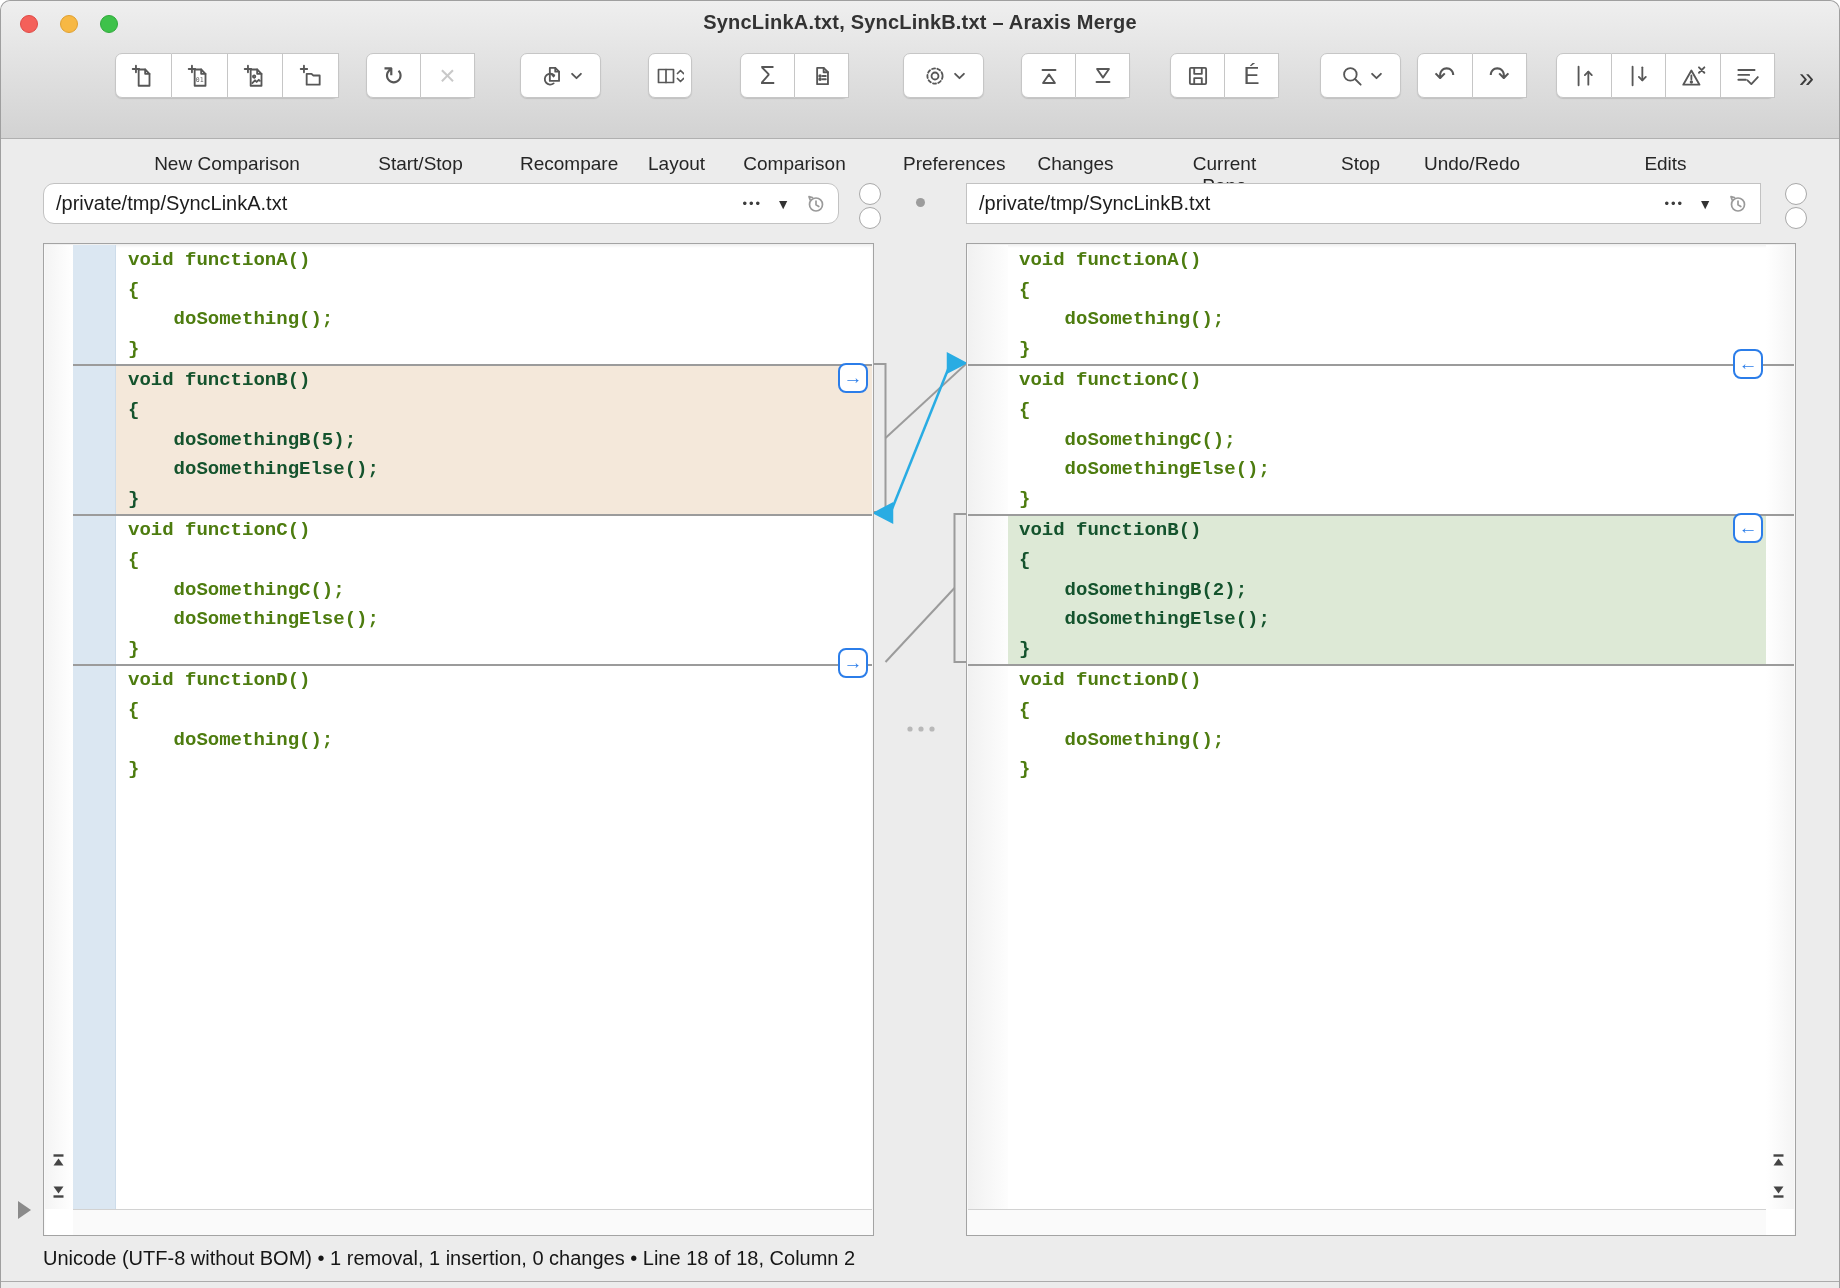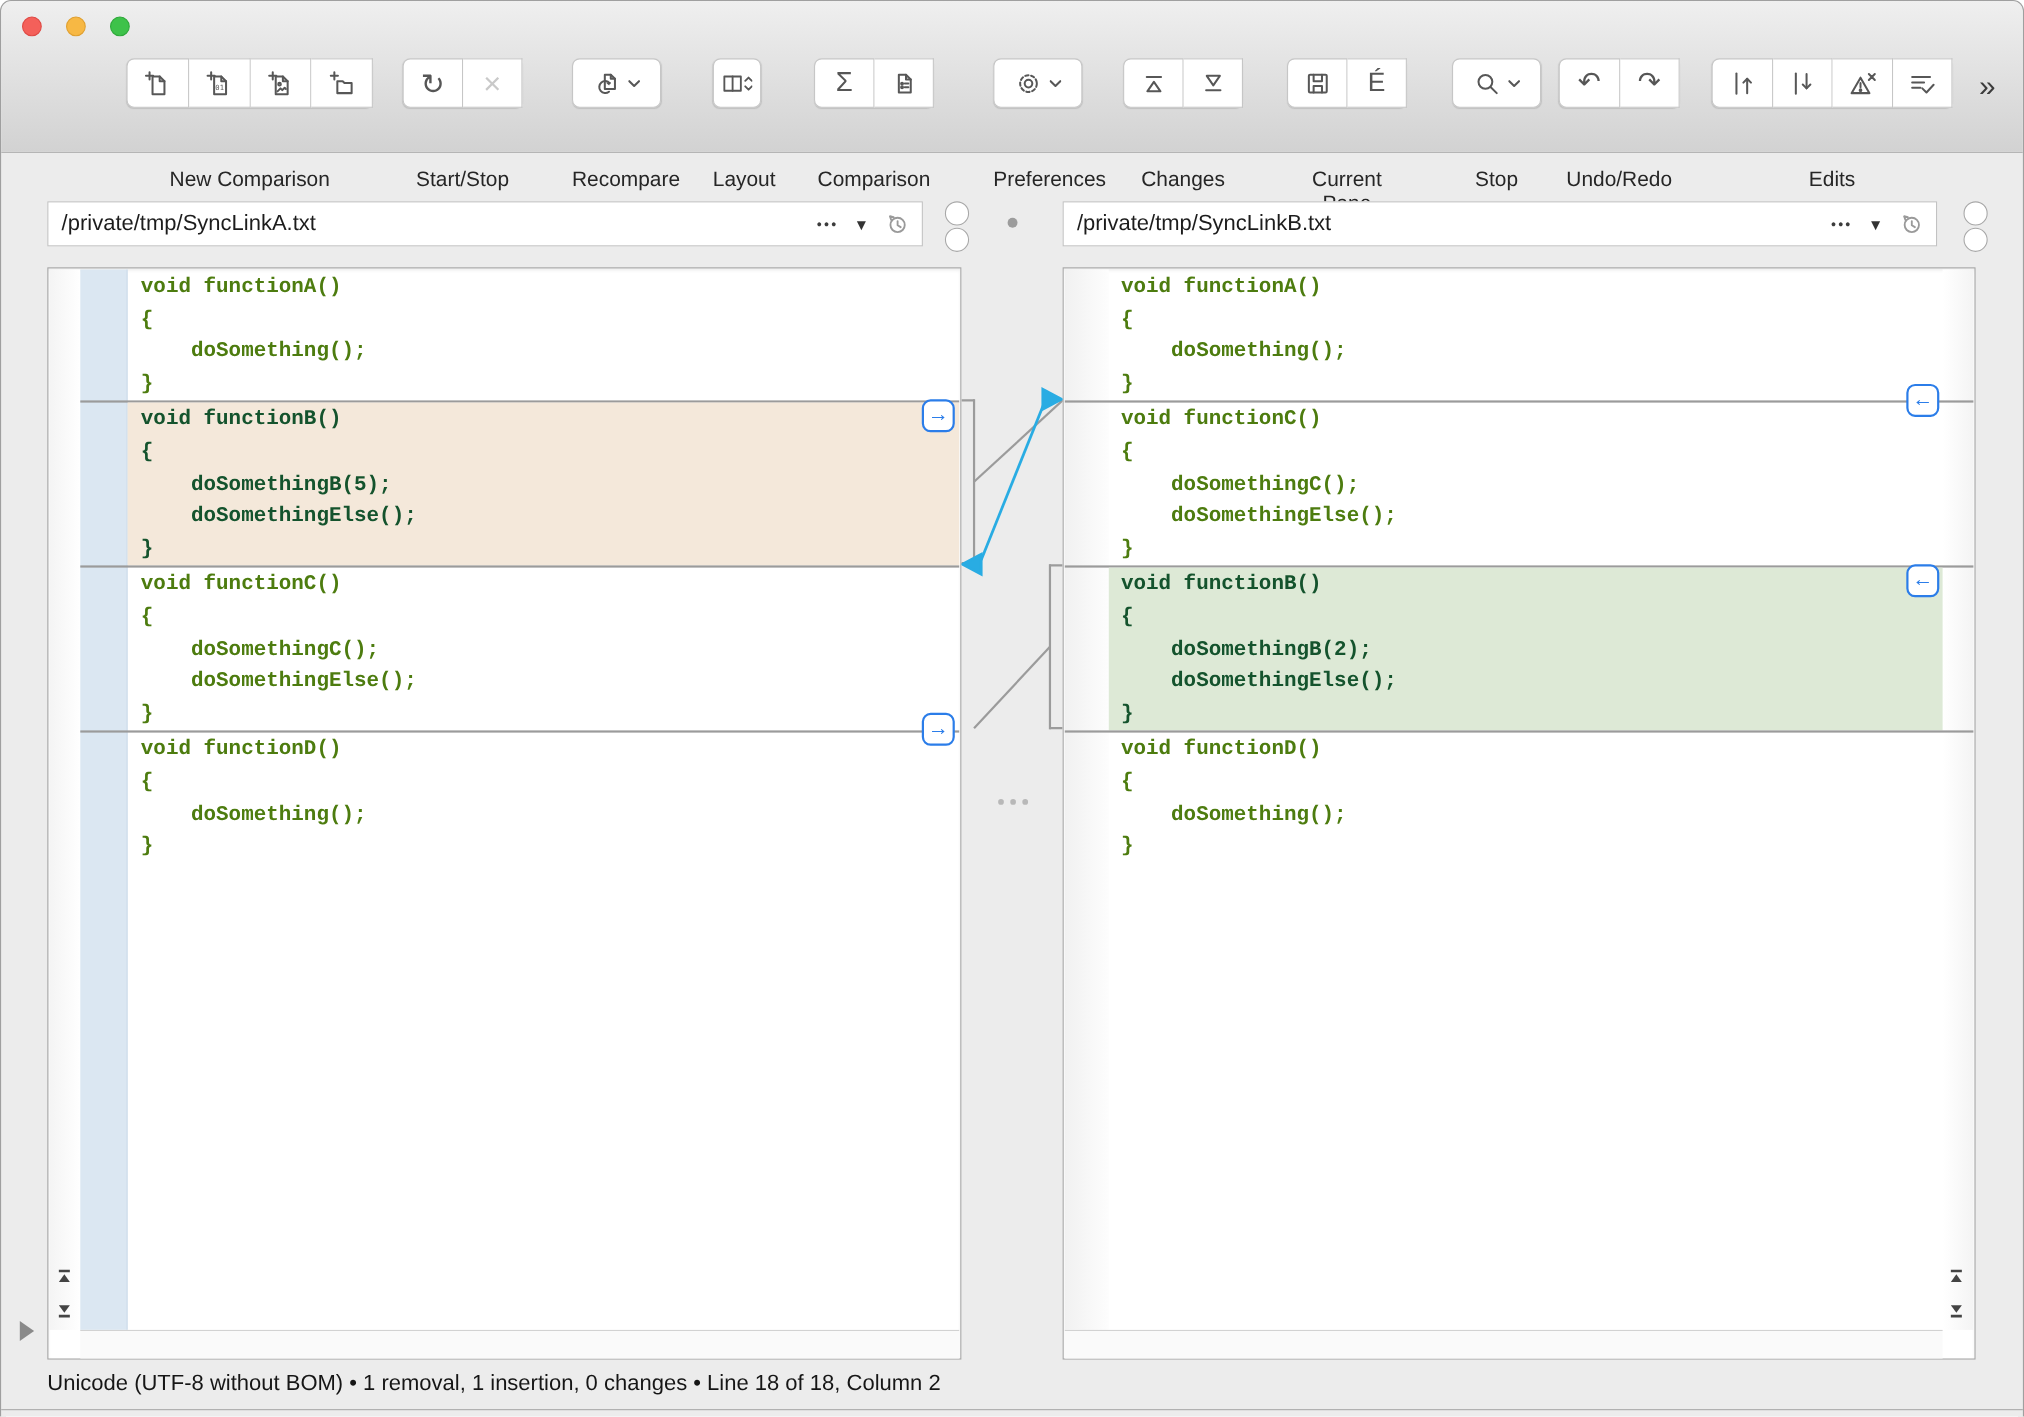--- a/index.html
+++ b/index.html
@@ -89,20 +89,21 @@
 </style>
 </head>
 <body>
 
 <div class="window">
 
   <div class="chrome">
     <div class="tl red"></div>
     <div class="tl yellow"></div>
     <div class="tl green"></div>
+    <div class="wtitle">SyncLinkA.txt, SyncLinkB.txt – Araxis Merge</div>
     <div id="toolbar">
         <div class="tbgroup" style="left: 114px; width: 224px;">
           <div class="tbbtn">
             <span style="display: flex;">
               <svg width="26" height="26" viewBox="0 0 24 24" stroke="#575757" stroke-width="1.7" fill="none" stroke-linecap="round" stroke-linejoin="round">
                 <path d="M8 6h6l4 4v11H8Z"></path>
                 <path d="M14 6v4h4"></path>
                 <path d="M2.5 5.5h6M5.5 2.5v6"></path>
               </svg>
             </span>
@@ -316,21 +317,21 @@
                 <path d="M12.5 16l3.5 3.5L22 13"></path>
               </svg>
             </span>
           </div>
           <div class="tblabel">Edits</div>
         </div>
       </div>
     <div class="overflow">»</div>
   </div>
 
-  <div class="pathbar" style="left:42px;width:796px;">
+  <div class="pathbar" style="left:42px;width:796px;border-radius:11px;">
     <div class="pathtext">/private/tmp/SyncLinkA.txt</div>
     <div class="pb-dots">•••</div>
     <div class="pb-tri">▼</div>
     <div class="pb-hist">
         <svg width="24" height="24" viewBox="0 0 24 24" stroke="#9a9a9a" stroke-width="1.7" fill="none" stroke-linecap="round" stroke-linejoin="round">
           <circle cx="12" cy="12.5" r="6.5"></circle>
           <path d="M12 9v3.8l2.8 1.7"></path>
           <path d="M6.2 8L5 4.6l3.4.9"></path>
         </svg>
       </div>

